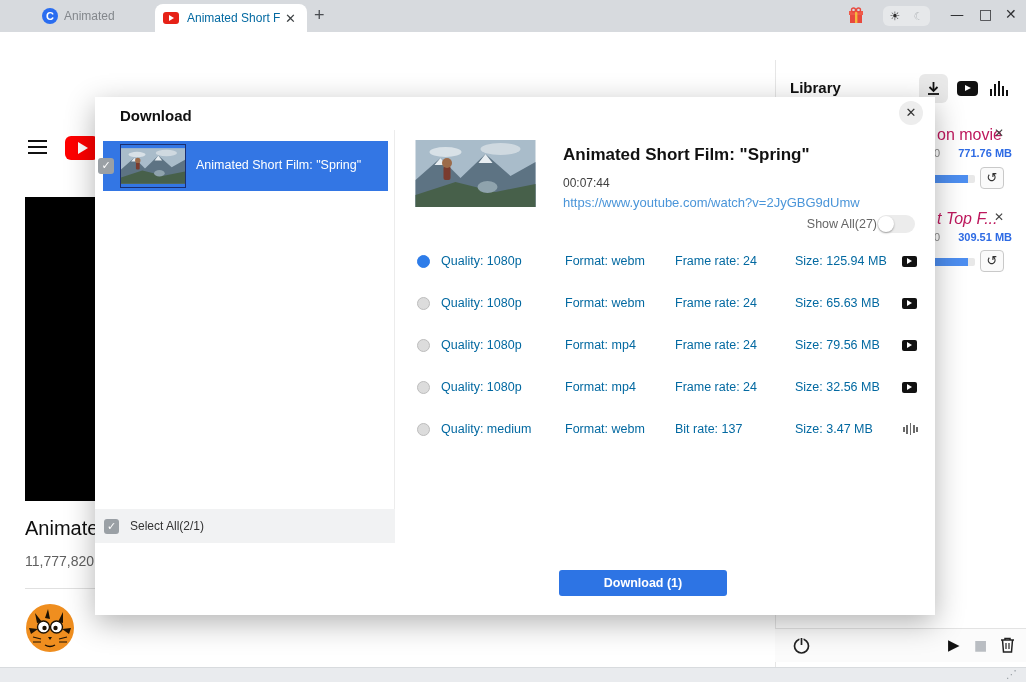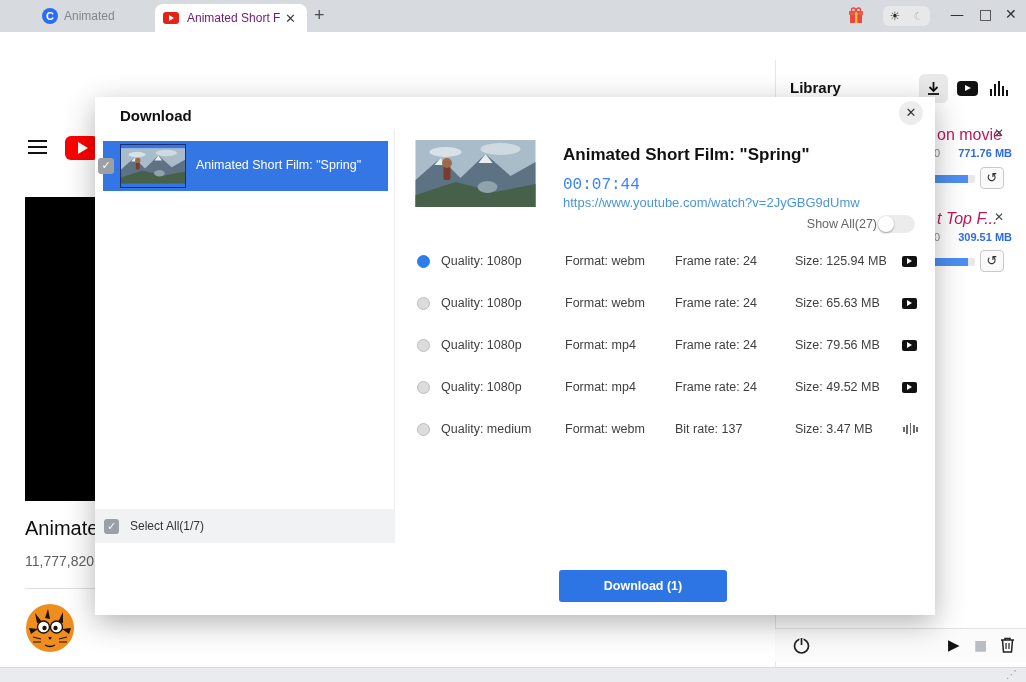--- a/index.html
+++ b/index.html
@@ -11,21 +11,21 @@
   
   #titlebar { left:0; top:0; width:1026px; height:32px; background:#d7dade; }
   .app-logo { left:42px; top:8px; width:16px; height:16px; border-radius:50%;
     background:#2a6df0; color:#fff; font-size:11px; font-weight:bold; text-align:center; line-height:16px; }
   .app-name { left:64px; top:9px; font-size:12px; color:#83878c; }
   .tab { left:155px; top:4px; width:152px; height:28px; background:#fff; border-radius:8px 8px 0 0;
     display:flex; align-items:center; padding:0 8px; }
   .tab-fav { width:16px; height:12px; background:#e62117; border-radius:3px; position:relative; flex:0 0 auto; }
   .tab-fav::after { content:""; position:absolute; left:6px; top:3px; border-left:5px solid #fff;
     border-top:3px solid transparent; border-bottom:3px solid transparent; }
-  .tab-title { margin-left:8px; font-size:12px; color:#701a75; white-space:nowrap; overflow:hidden; width:96px; }
+  .tab-title { margin-left:8px; font-size:12px; color:#0369a1; white-space:nowrap; overflow:hidden; width:96px; }
   .tab-close { font-size:13px; color:#3c4043; margin-left:2px; cursor:default; }
   .newtab { left:314px; top:5px; font-size:18px; color:#4a4d52; }
   .gift { left:847px; top:7px; }
   .theme-pill { left:883px; top:6px; width:47px; height:20px; background:#e6e8ea; border-radius:6px;
     display:flex; align-items:center; justify-content:space-around; font-family:"DejaVu Sans",sans-serif; }
   .theme-sun { font-size:12px; color:#2c2c2c; }
   .theme-moon { font-size:11px; color:#aeb2b6; }
   .winbtn { top:6px; font-size:14px; color:#303134; font-family:"DejaVu Sans",sans-serif; }
 
   
@@ -111,39 +111,39 @@
   .cbx { width:16px; height:16px; background:#9aa0a5; border-radius:3px; color:#fff; font-size:11px;
     text-align:center; line-height:16px; font-family:"DejaVu Sans",sans-serif; }
   .dlg-item .cbx { position:absolute; left:-5px; top:17px; }
   .dlg-item-thumb { position:absolute; left:17px; top:3px; width:66px; height:44px; border:1px solid #1c2e6e; }
   .dlg-item-label { position:absolute; left:93px; top:17px; font-size:12.5px; color:#fff; white-space:nowrap; }
   .selectall { left:0; top:412px; width:300px; height:34px; background:#f1f2f3; position:absolute;
     display:flex; align-items:center; padding-left:9px; gap:11px; }
   .selectall-label { font-size:12px; color:#333; }
   .det-thumb { left:320px; top:43px; width:121px; height:67px; position:absolute; }
   .det-title { left:468px; top:48px; font-size:17px; font-weight:bold; color:#111; position:absolute; }
-  .det-dur { left:468px; top:79px; font-size:16px; color:#3b82f6; position:absolute;font-family:Liberation Mono, monospace; }
+  .det-dur { left:468px; top:79px; font-size:12px; color:#404040; position:absolute; }
   .det-link { left:468px; top:98px; font-size:13px; color:#4a95d9; text-decoration:none; position:absolute; }
   .showall { right:20px; top:118px; position:absolute; display:flex; align-items:center; }
   .showall-label, .showall-count { font-size:12.5px; color:#666; }
   .toggle { width:38px; height:18px; background:#ececec; border-radius:9px; position:relative; }
   .toggle-knob { position:absolute; left:1px; top:1px; width:16px; height:16px; border-radius:50%;
     background:#fff; box-shadow:0 1px 2px rgba(0,0,0,.35); }
   .qrow { left:310px; width:520px; height:42px; position:absolute; display:flex; align-items:center; }
   .radio { position:absolute; left:12px; width:13px; height:13px; border-radius:50%;
     background:#dcdcdc; border:1px solid #bdbdbd; }
   .radio.sel { background:#2d7ce9; border-color:#2d7ce9; }
-  .qcell { font-size:12.5px; color:#404040; position:absolute; white-space:nowrap;text-align:center; }
+  .qcell { font-size:12.5px; color:#0369a1; position:absolute; white-space:nowrap;text-align:center; }
   .qc1 { left:36px; } .qc2 { left:160px; } .qc3 { left:270px; } .qc4 { left:390px; }
   .vic { position:absolute; right:8px; width:15px; height:11px; background:#111; border-radius:2px; }
   .vic::after { content:""; position:absolute; left:5px; top:2.5px; border-left:5px solid #fff;
     border-top:3px solid transparent; border-bottom:3px solid transparent; }
   .aic { position:absolute; right:7px; display:flex; align-items:center; gap:1.5px; }
   .aic span { width:1.8px; background:#6a6a6a; display:block; }
-  .btn { position:absolute; top:473px; height:32px; border-radius:3px; font-size:12.5px; font-weight:bold;
+  .btn { position:absolute; top:473px; height:26px; border-radius:3px; font-size:12.5px; font-weight:bold;
     display:flex; align-items:center; justify-content:center; }
   .btn-download { left:464px; width:168px; background:#2d74e4; color:#fff; }
   .btn-cancel { left:651px; width:170px; background:#e8e8e8; color:#222; }
 </style>
 </head>
 <body>
 
 <div id="stage">
 
   <div id="titlebar" class="abs">
@@ -337,21 +337,21 @@
           <rect x="28" y="26" width="7" height="14" rx="2" fill="#7a3b2e"></rect>
           <circle cx="31.5" cy="23" r="5" fill="#9c6b4a"></circle>
           <ellipse cx="72" cy="47" rx="10" ry="6" fill="#8fa3ad"></ellipse>
         </svg>
       </span>
       <span class="dlg-item-label">Animated Short Film: "Spring"</span>
     </div>
 
     <div class="selectall">
       <span class="cbx" style="width:15px;height:15px;line-height:15px;">✓</span>
-      <span class="selectall-label">Select All(1/7)</span>
+      <span class="selectall-label">Select All(2/1)</span>
     </div>
 
     <span class="det-thumb">
       <svg width="121" height="67" viewBox="0 0 120 67">
         <rect width="120" height="67" fill="#a9bcca"></rect>
         <ellipse cx="30" cy="12" rx="16" ry="5" fill="#d8e1e7"></ellipse>
         <ellipse cx="85" cy="9" rx="20" ry="6" fill="#cfd9e0"></ellipse>
         <polygon points="0,40 25,18 45,38 70,14 95,36 120,22 120,67 0,67" fill="#5d7383"></polygon>
         <polygon points="25,18 31,25 19,25" fill="#e8eef2"></polygon>
         <polygon points="70,14 77,23 63,23" fill="#e8eef2"></polygon>
@@ -394,21 +394,21 @@
       <span class="qcell qc2">Format: mp4</span>
       <span class="qcell qc3">Frame rate: 24</span>
       <span class="qcell qc4">Size: 79.56 MB</span>
       <span class="vic"></span>
     </div>
     <div class="qrow" style="top:269px;">
       <span class="radio"></span>
       <span class="qcell qc1">Quality: 1080p</span>
       <span class="qcell qc2">Format: mp4</span>
       <span class="qcell qc3">Frame rate: 24</span>
-      <span class="qcell qc4">Size: 49.52 MB</span>
+      <span class="qcell qc4">Size: 32.56 MB</span>
       <span class="vic"></span>
     </div>
     <div class="qrow" style="top:311px;">
       <span class="radio"></span>
       <span class="qcell qc1">Quality: medium</span>
       <span class="qcell qc2">Format: webm</span>
       <span class="qcell qc3">Bit rate: 137</span>
       <span class="qcell qc4">Size: 3.47 MB</span>
       <span class="aic">
         <span style="height:5px;background:#6a6a6a;"></span>

